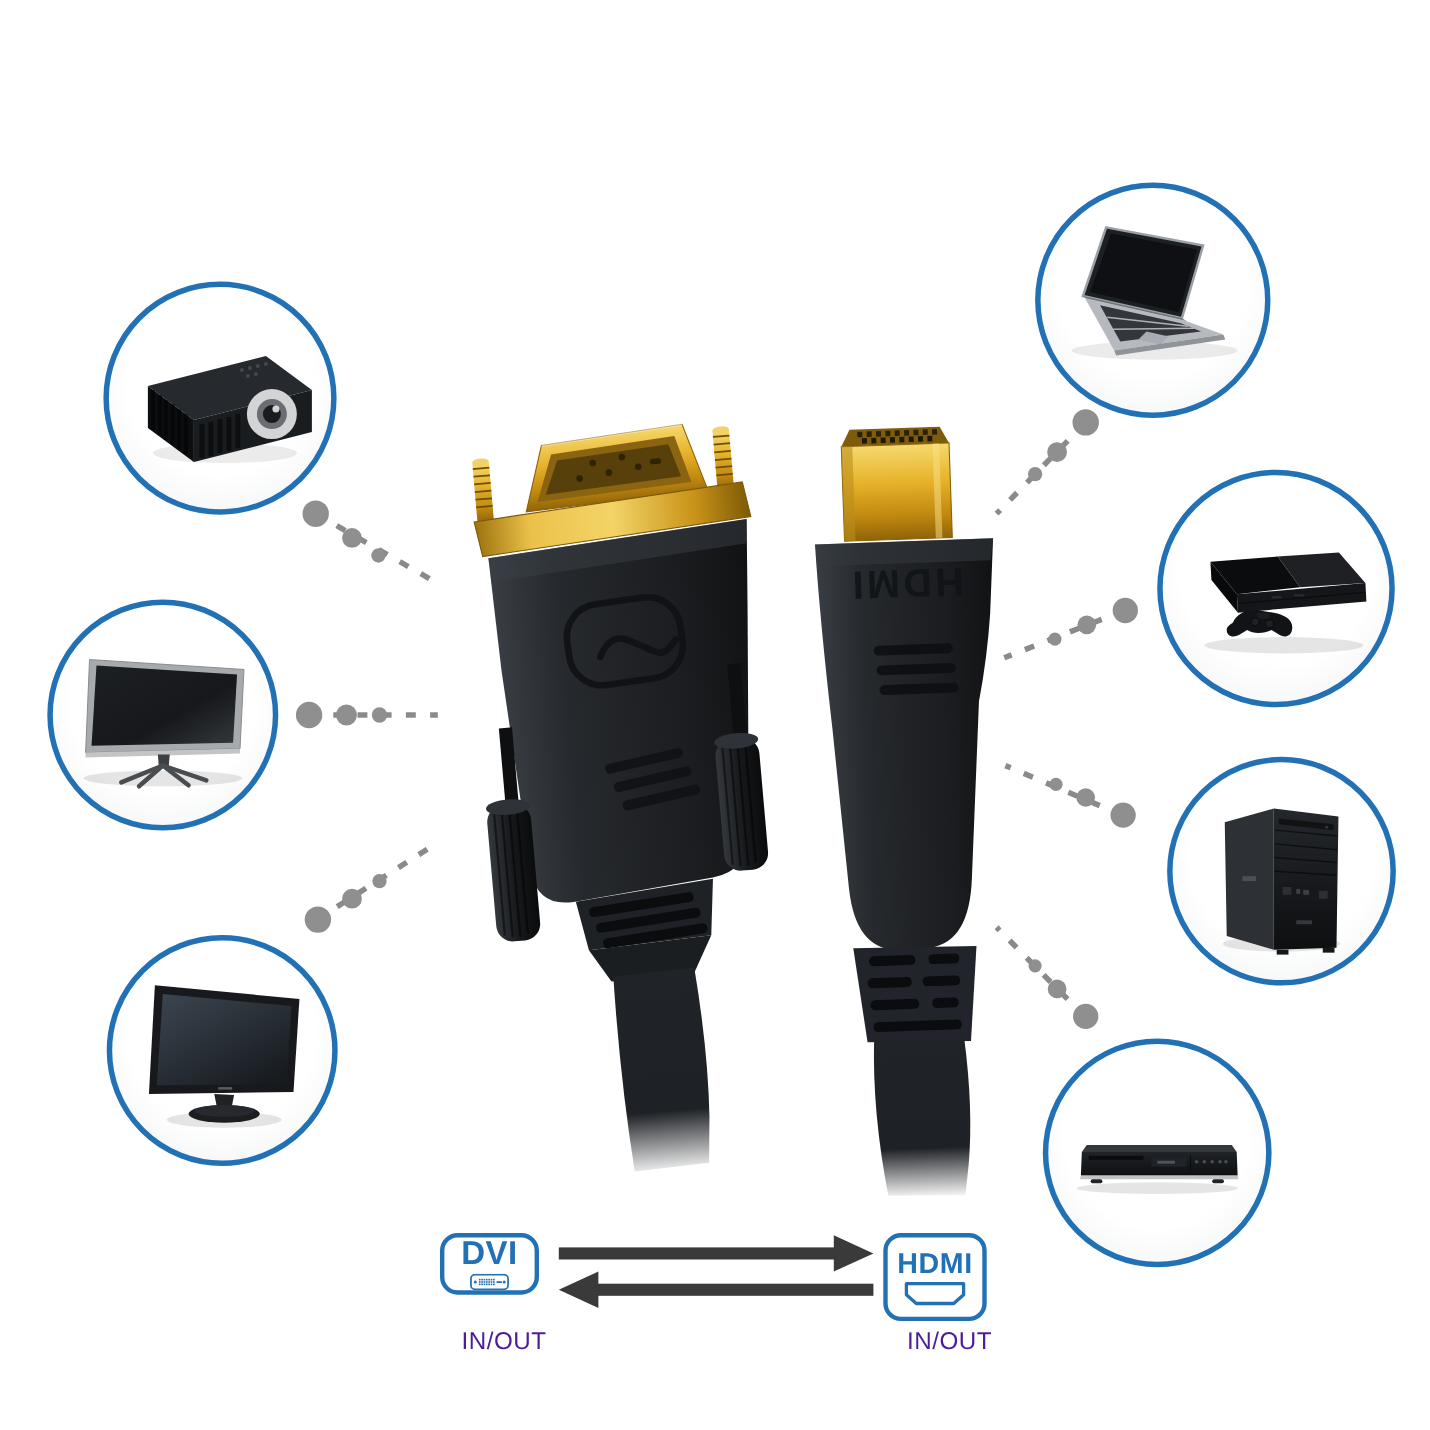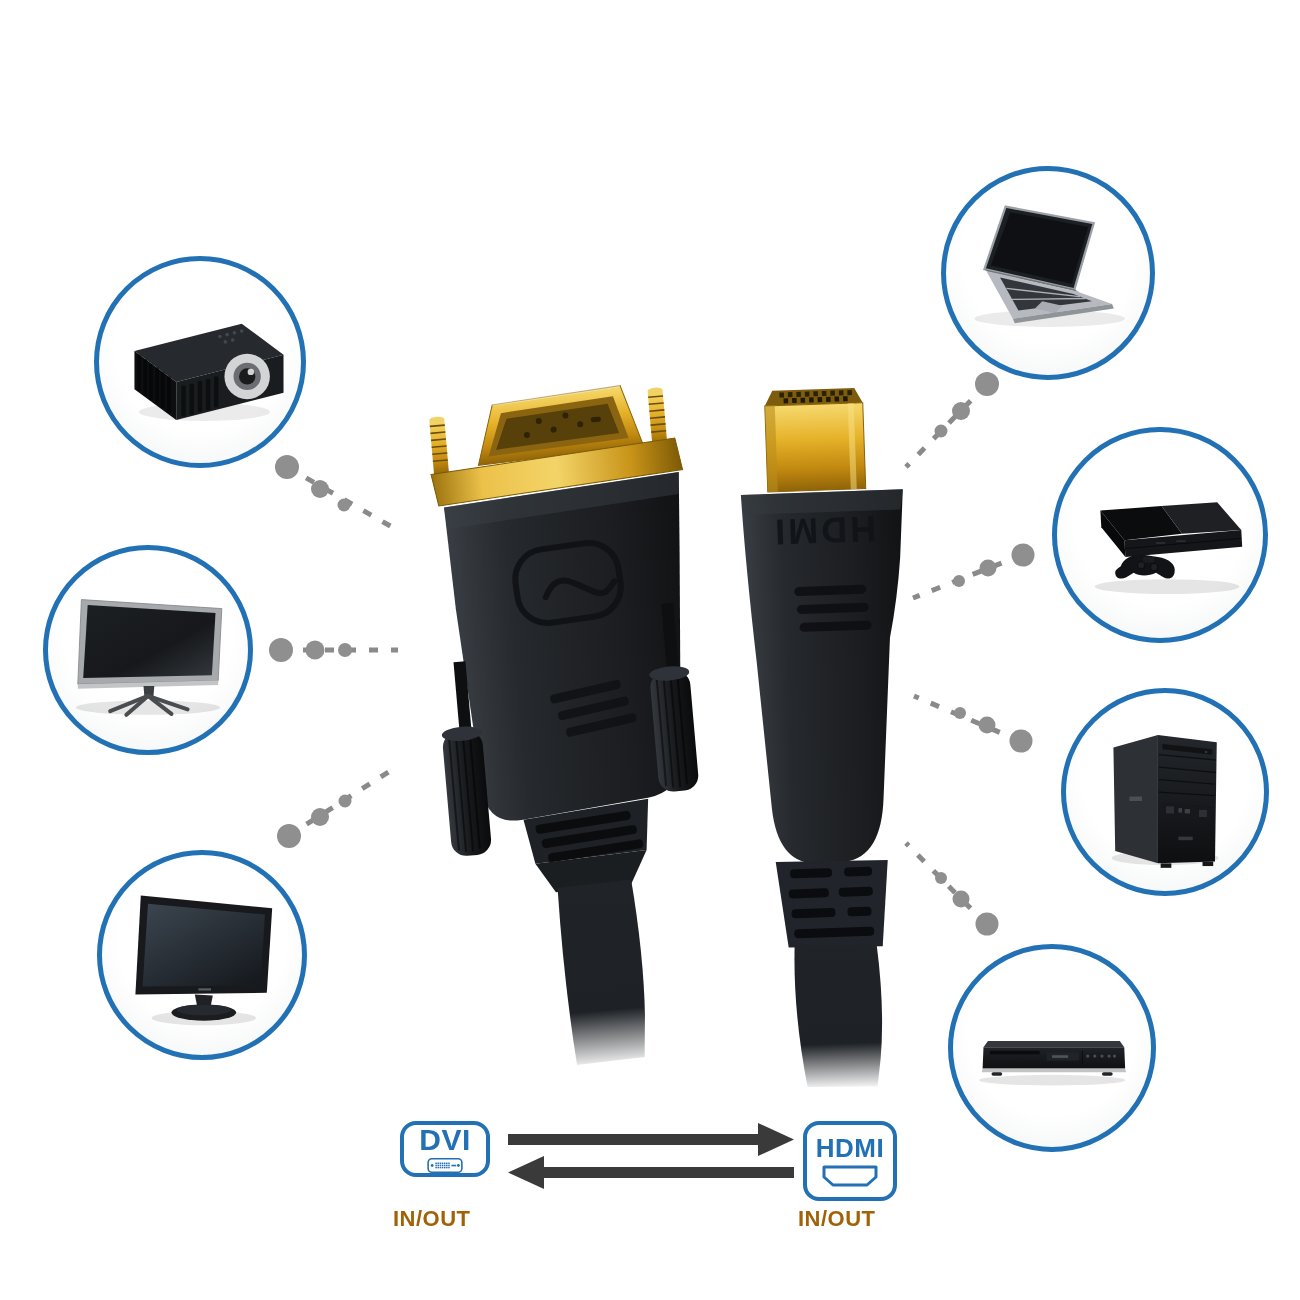--- a/index.html
+++ b/index.html
@@ -7,21 +7,21 @@
           font-family:"Liberation Sans", sans-serif;}
   .circle{position:absolute;border-radius:50%;border:5px solid #2271b5;box-sizing:border-box;
           background:radial-gradient(circle at 50% 42%, #ffffff 55%, #eef0f2 100%);
           display:flex;align-items:center;justify-content:center;}
   .circle svg{width:90%;height:90%;}
   .overlay{position:absolute;left:0;top:0;pointer-events:none;}
   .port-box{position:absolute;border:4px solid #2271b5;border-radius:16px;background:#fff;
             box-sizing:border-box;display:flex;flex-direction:column;align-items:center;
             justify-content:center;gap:3px;}
   .port-label{font-weight:bold;color:#2271b5;line-height:1;letter-spacing:.5px;}
-  .io-label{position:absolute;font-weight:bold;color:#a16207;font-size:22px;text-align:left;
+  .io-label{position:absolute;font-weight:normal;color:#4c1d95;font-size:22px;text-align:right;
             letter-spacing:.5px;}
 </style>
 </head>
 <body>
 
 <div class="canvas">
 
   <svg class="overlay" width="1300" height="1300">
     <g stroke="#8a8a8a" stroke-width="5" stroke-dasharray="9 13" fill="none">
       <line x1="287" y1="467" x2="392" y2="527"></line>

